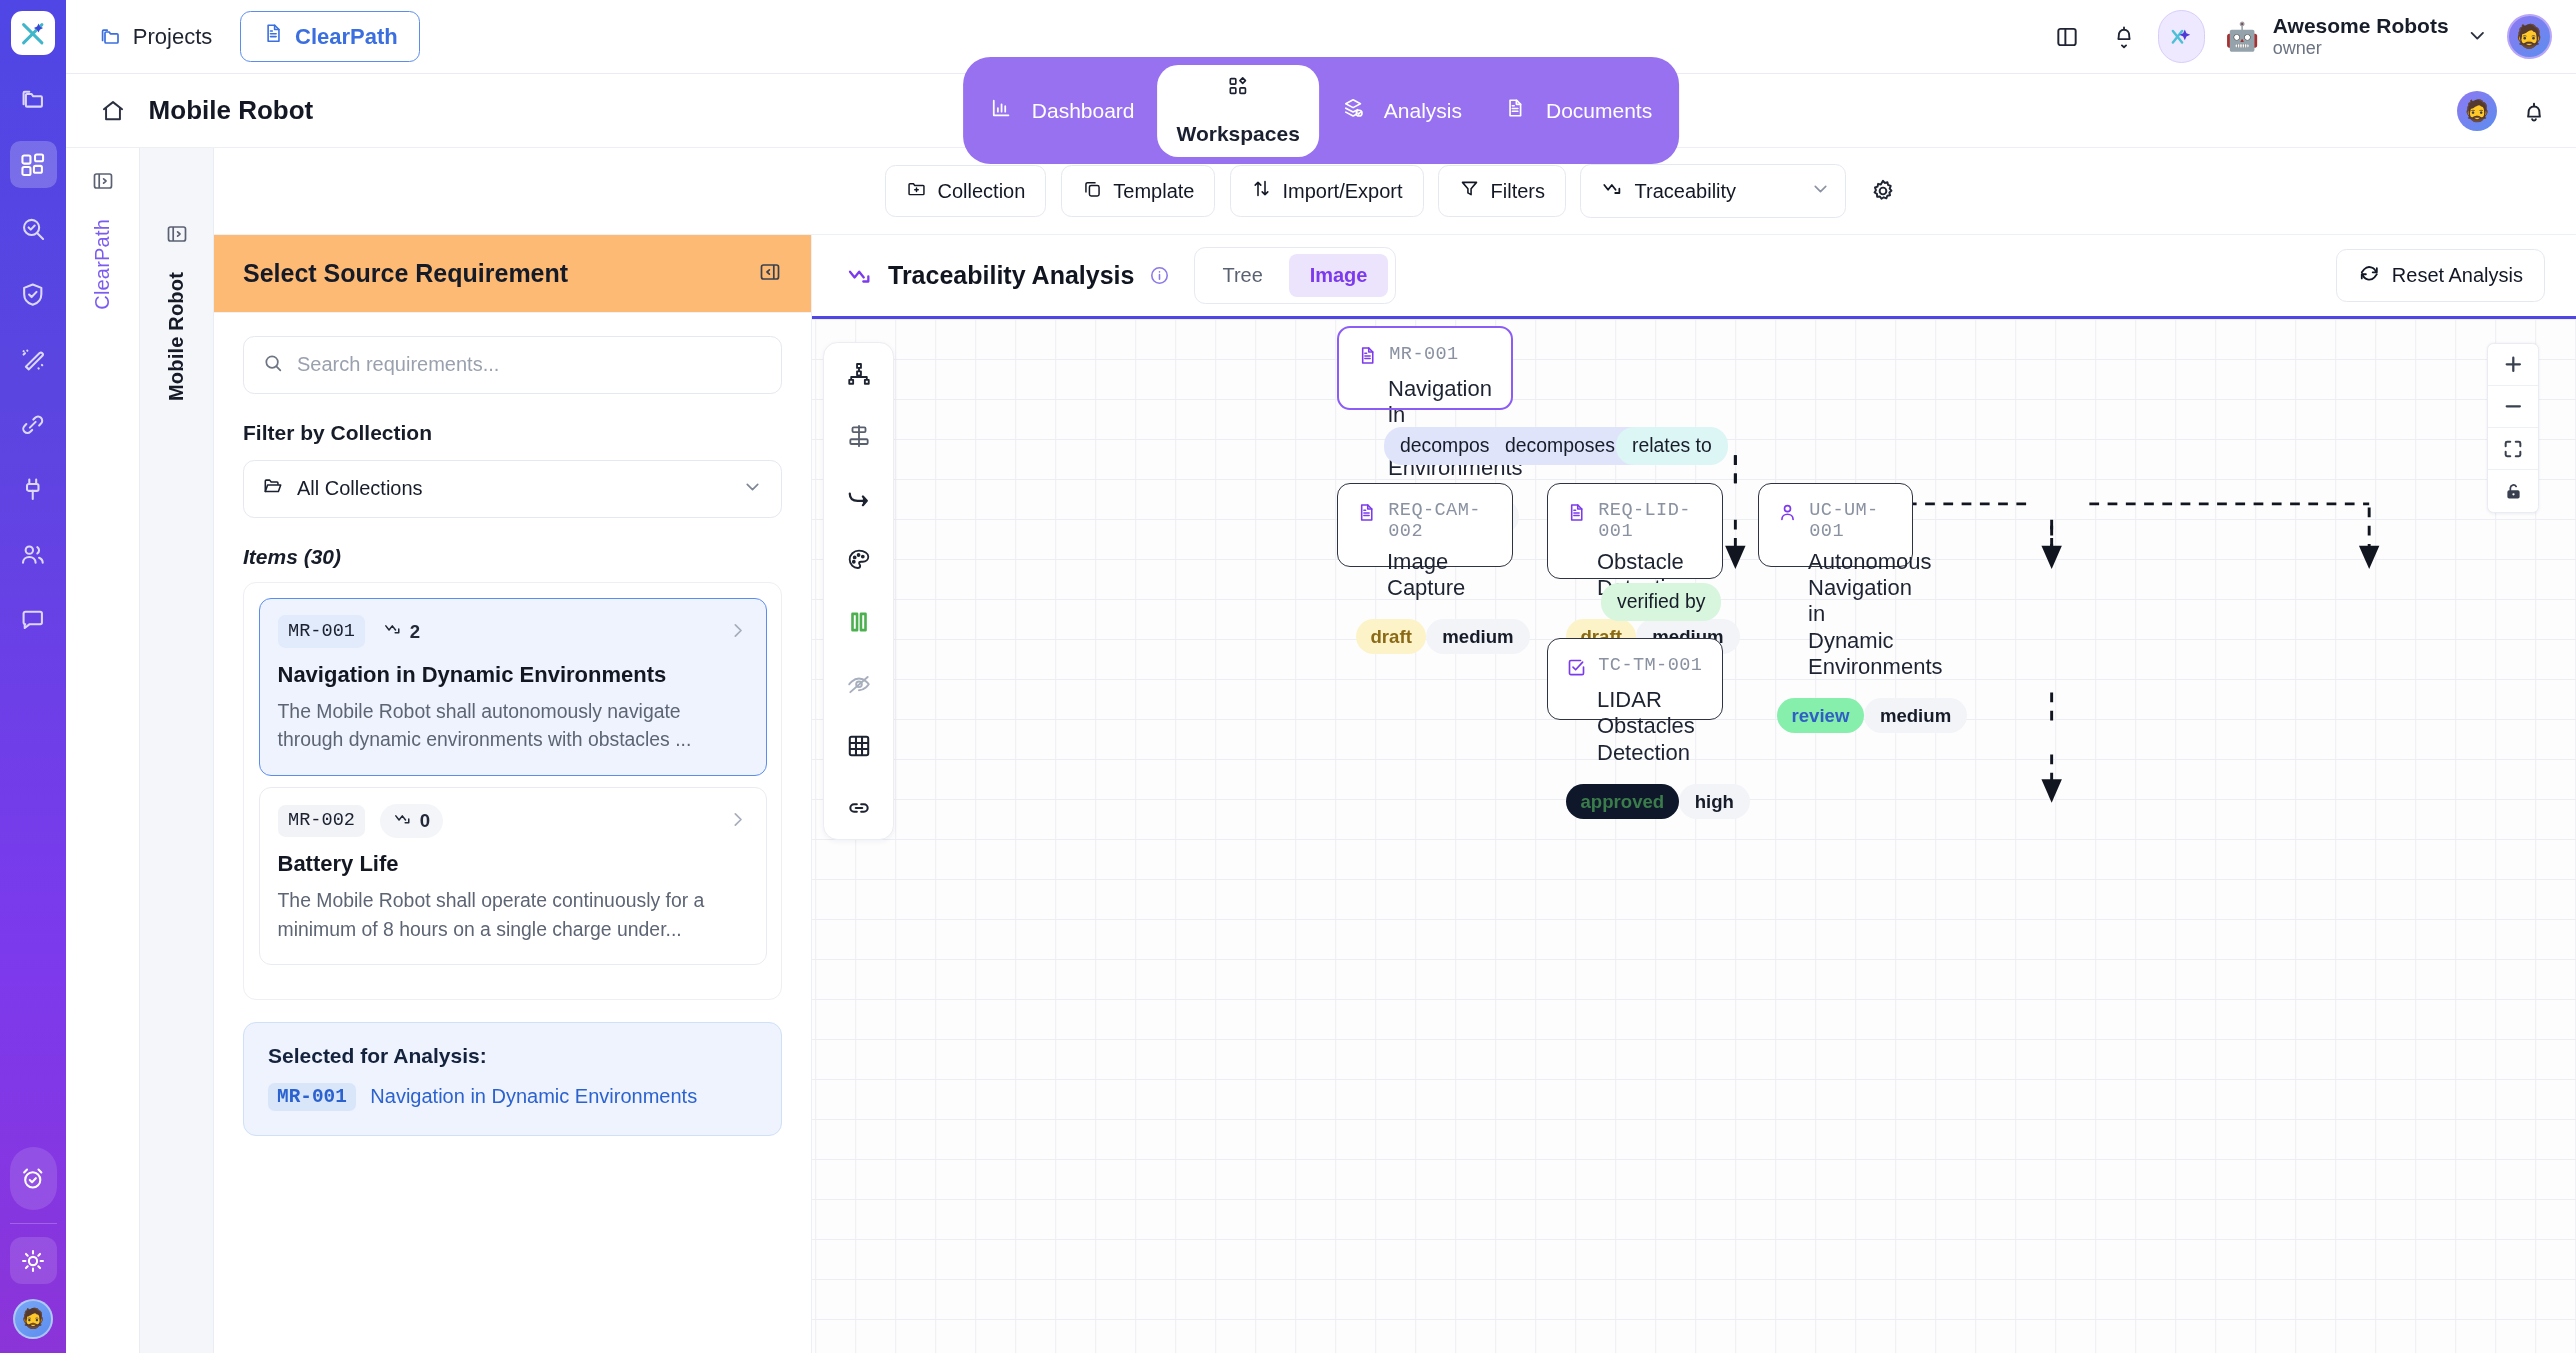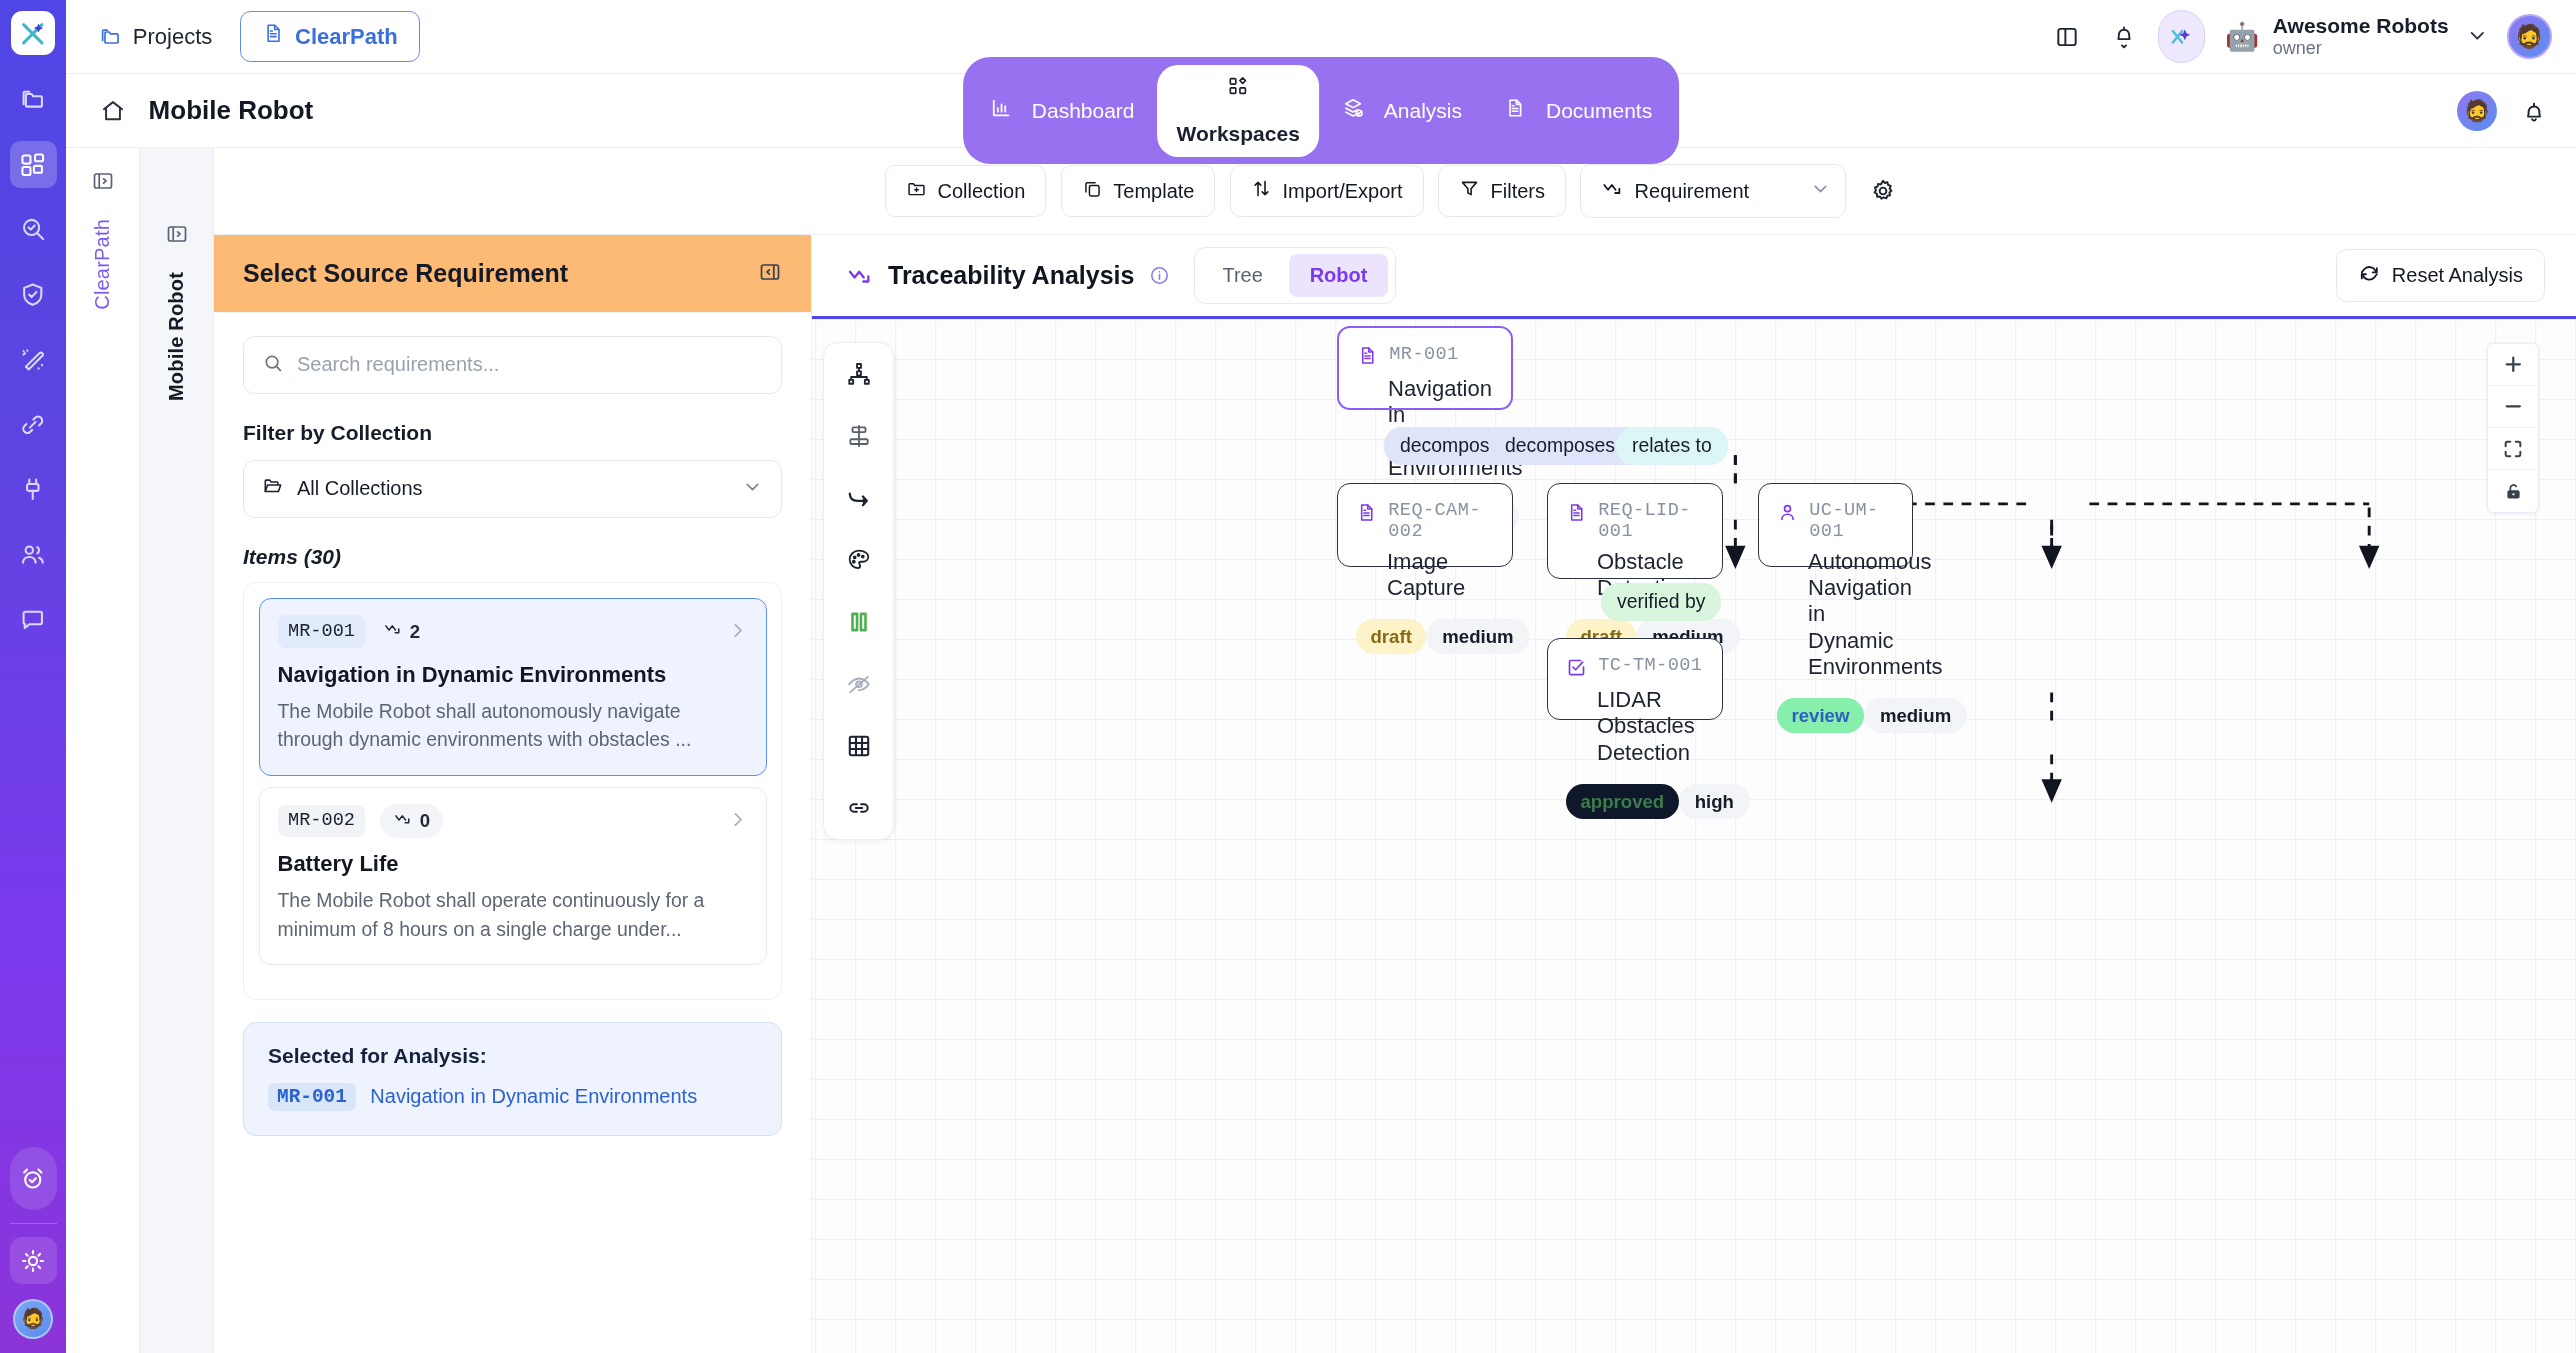--- a/index.html
+++ b/index.html
@@ -581,21 +581,21 @@
             </span>
             <span>Filters</span>
           </div>
           <div class="tbtn wide">
             <span>
               <svg width="22.6" height="22.6" viewBox="0 0 24 24" fill="none" stroke="currentColor" stroke-width="1.9" stroke-linecap="round" stroke-linejoin="round">
                 <path d="M3.5 8.5l4 5 4-5 4 5"></path>
                   <path d="M19.5 12.5v4.5h-4.4"></path>
               </svg>
             </span>
-            <span>Requirement</span>
+            <span>Traceability</span>
             <span class="chev">
               <svg width="21" height="21" viewBox="0 0 24 24" fill="none" stroke="currentColor" stroke-width="1.9" stroke-linecap="round" stroke-linejoin="round">
                   <path d="M6 9.5l6 6 6-6"></path>
                 </svg>
             </span>
           </div>
           <div class="gear">
             <svg width="26" height="26" viewBox="0 0 24 24" fill="none" stroke="currentColor" stroke-width="1.8" stroke-linejoin="round">
               <circle cx="12" cy="12" r="3.1"></circle>
               <path d="M12 2.6l1.6 2 2.5-.7.6 2.5 2.4 1-1 2.4 1.7 1.9-1.9 1.7.6 2.5-2.5.5-.9 2.4-2.4-1-2.1 1.4-1.4-2.1-2.6.2-.2-2.6-2.2-1.3 1.3-2.2-.9-2.4 2.4-.9.5-2.5 2.5.6z"></path>
@@ -718,21 +718,21 @@
                 <span class="info-i">
                   <svg width="21" height="21" viewBox="0 0 24 24" fill="none" stroke="currentColor" stroke-width="1.8" stroke-linecap="round">
                     <circle cx="12" cy="12" r="8.8"></circle>
                       <path d="M12 11v5.2M12 7.8v.2"></path>
                   </svg>
                 </span>
               </div>
 
               <div class="segwrap">
                 <div class="seg">Tree</div>
-                <div class="seg on">Robot</div>
+                <div class="seg on">Image</div>
               </div>
 
               <div class="reset">
                 <span>
                   <svg width="22.6" height="22.6" viewBox="0 0 24 24" fill="none" stroke="currentColor" stroke-width="1.9" stroke-linecap="round" stroke-linejoin="round">
                     <path d="M20 6.6v4.4h-4.4"></path>
                       <path d="M4 17.4V13h4.4"></path>
                     <path d="M19.2 11a7.4 7.4 0 0 0-12.6-3.3L4 11"></path>
                       <path d="M4.8 13a7.4 7.4 0 0 0 12.6 3.3L20 13"></path>
                   </svg>

